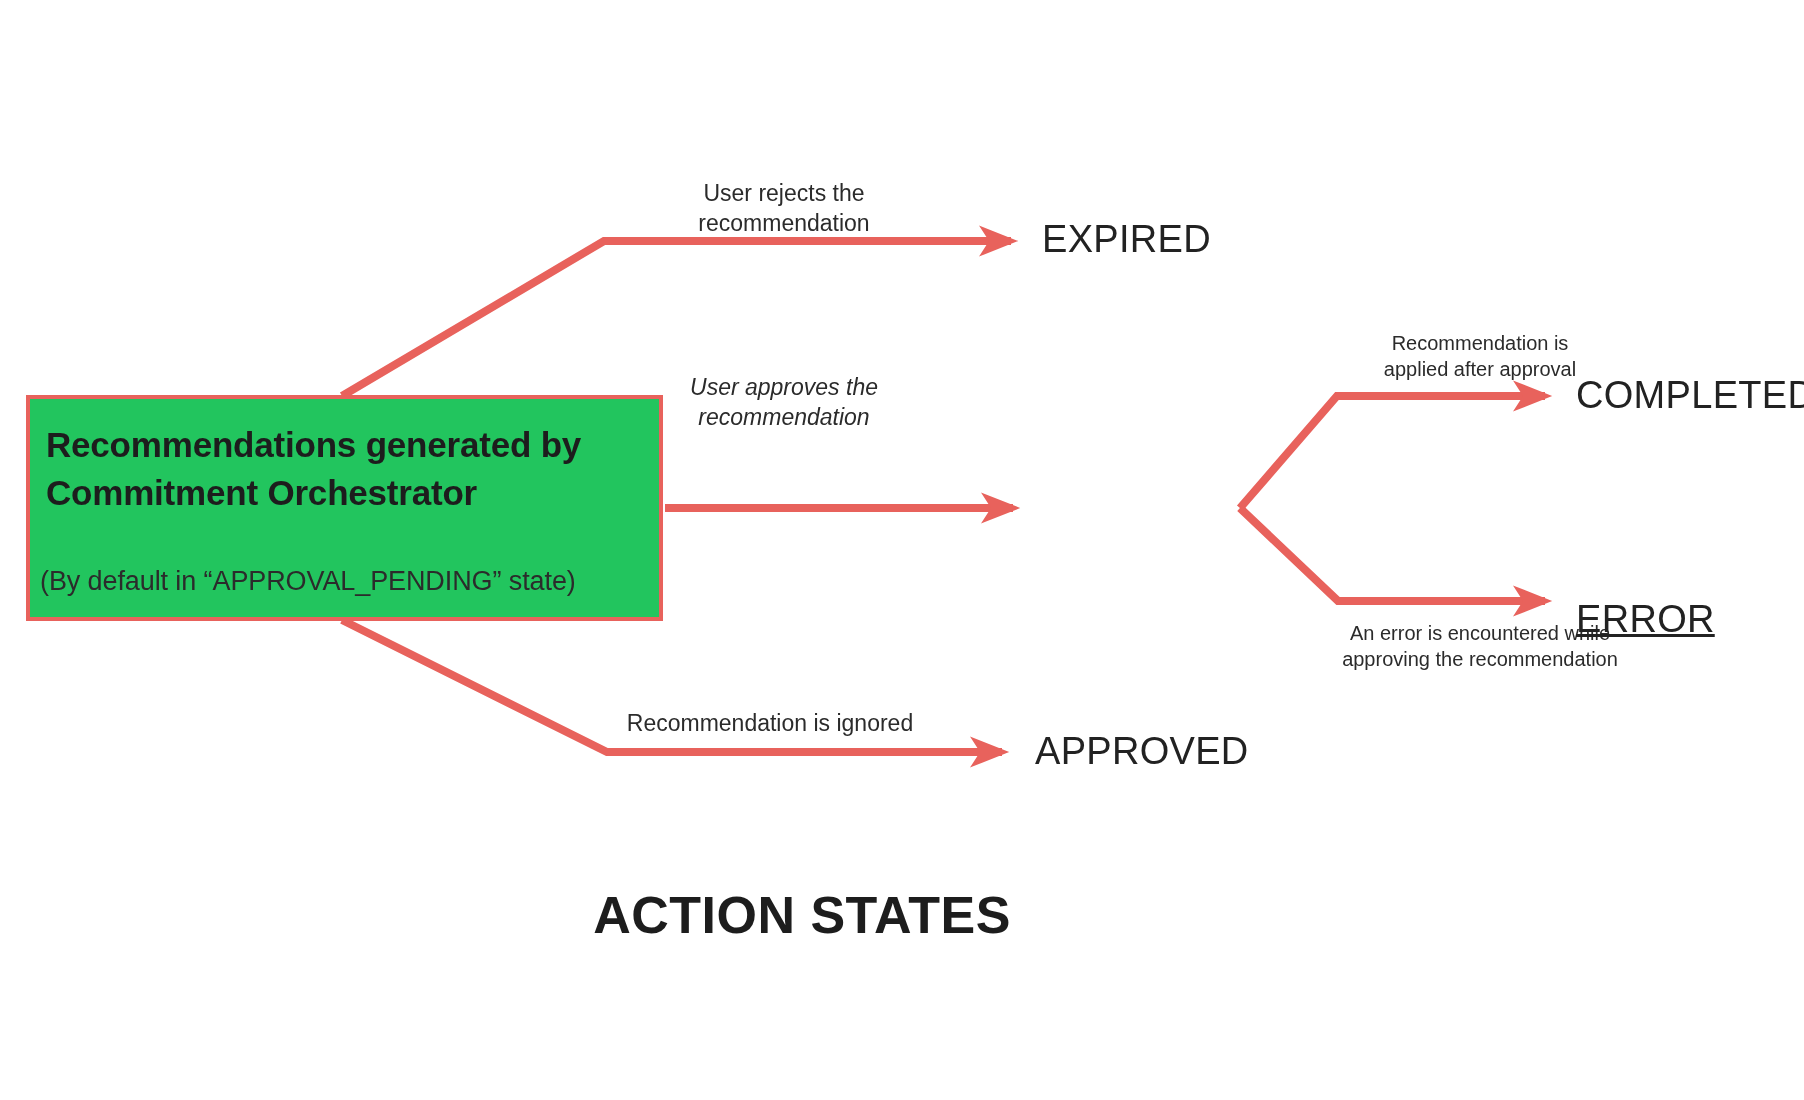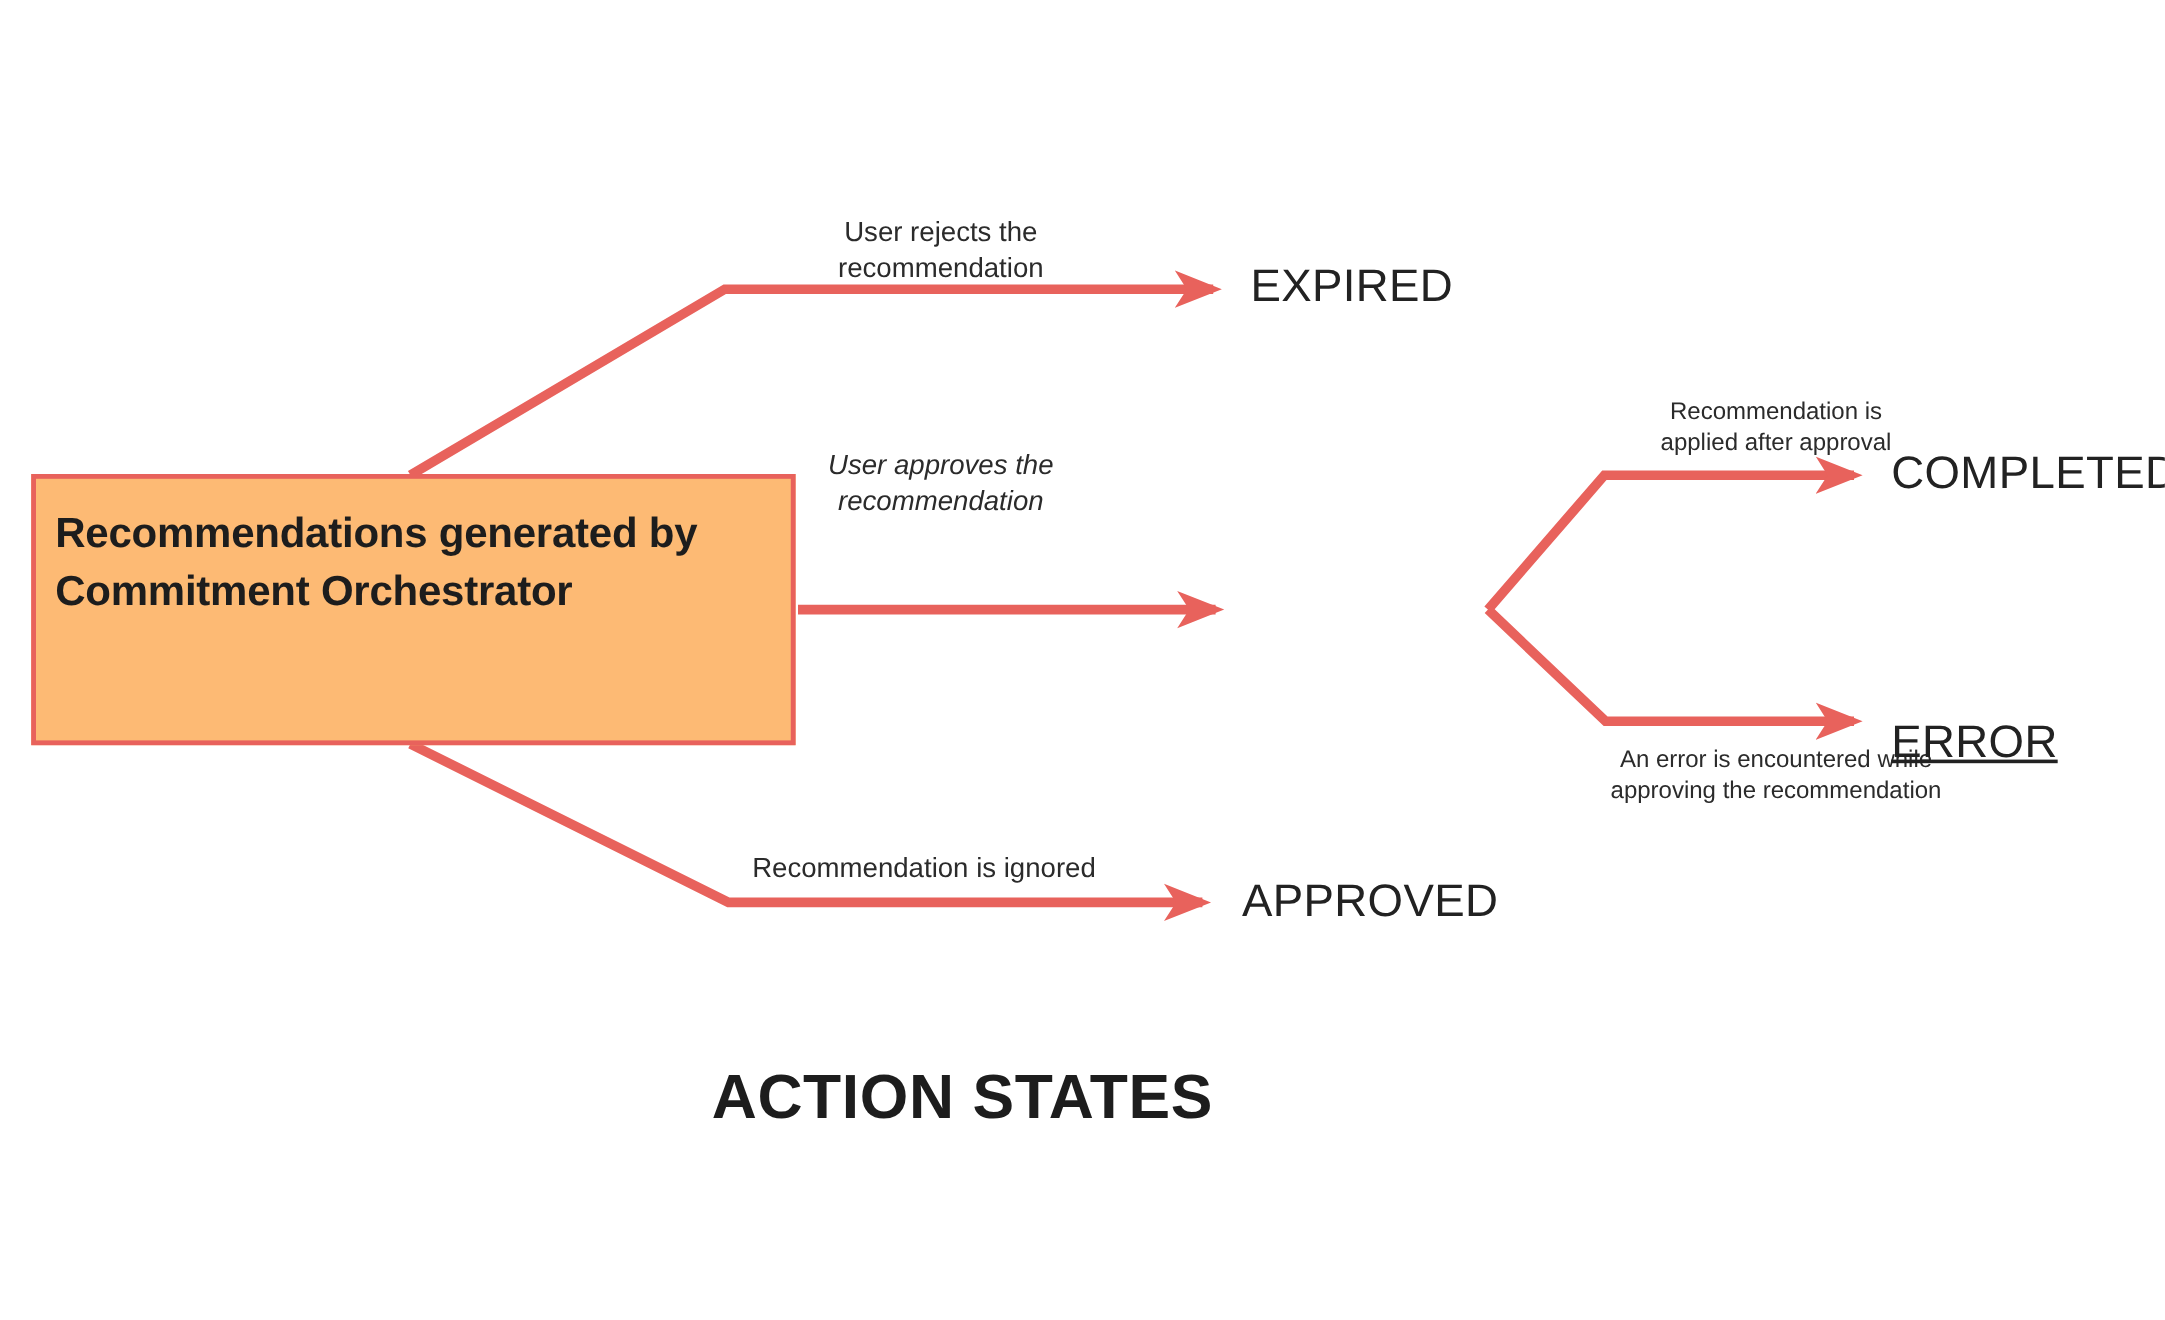--- a/index.html
+++ b/index.html
@@ -30,21 +30,21 @@
 
   
   .source-box {
     position: absolute;
     left: 26px;
     top: 395px;
     width: 637px;
     height: 226px;
     border: 4px solid #e8625c;
     box-sizing: border-box;
-    background: #fdba74;
+    background: #22c55e;
     z-index: 3;
   }
   .source-title {
     position: absolute;
     left: 16px;
     top: 22px;
     width: 600px;
     font-size: 35px;
     font-weight: bold;
     line-height: 1.38;
@@ -119,20 +119,21 @@
 
     <path d="M 342,620 L 607,752 L 1002,752" fill="none" stroke="#e8625c" stroke-width="8" stroke-linecap="butt" stroke-linejoin="miter" marker-end="url(#arrowhead)"></path>
 
     <path d="M 1240,508 L 1337,396 L 1545,396" fill="none" stroke="#e8625c" stroke-width="8" stroke-linecap="butt" stroke-linejoin="miter" marker-end="url(#arrowhead)"></path>
 
     <path d="M 1240,508 L 1338,601 L 1545,601" fill="none" stroke="#e8625c" stroke-width="8" stroke-linecap="butt" stroke-linejoin="miter" marker-end="url(#arrowhead)"></path>
   </svg>
 
   <div class="source-box">
     <div class="source-title">Recommendations generated by Commitment Orchestrator</div>
+    <div class="source-sub">(By default in “APPROVAL_PENDING” state)</div>
   </div>
 
   <div class="edge-caption" style="left:604px; top:142px; width:360px;margin-top:36px;">User rejects the
 recommendation</div>
 
   <div class="edge-caption" style="left:604px; top:372px; width:360px;font-style:italic;">User approves the
 recommendation</div>
 
   <div class="edge-caption" style="left:560px; top:708px; width:420px;">Recommendation is ignored</div>
 

